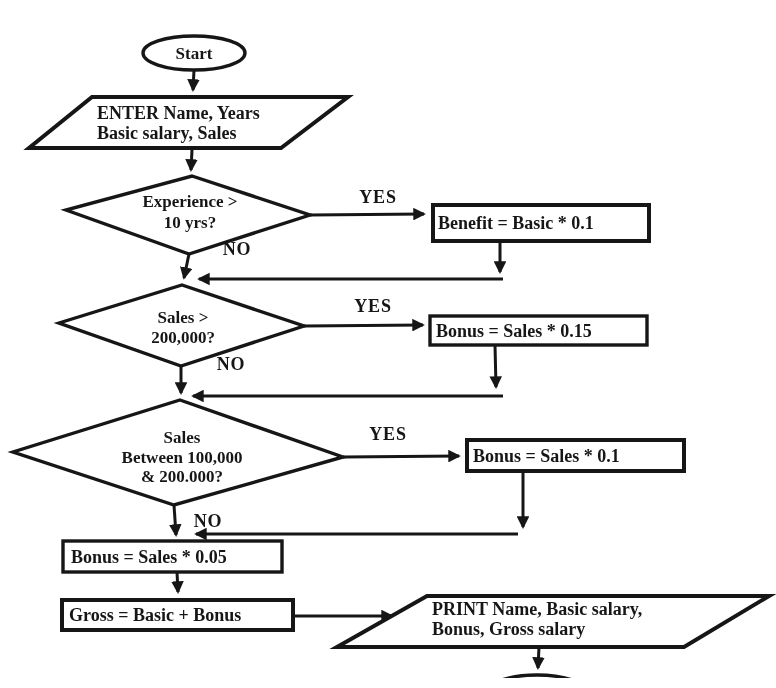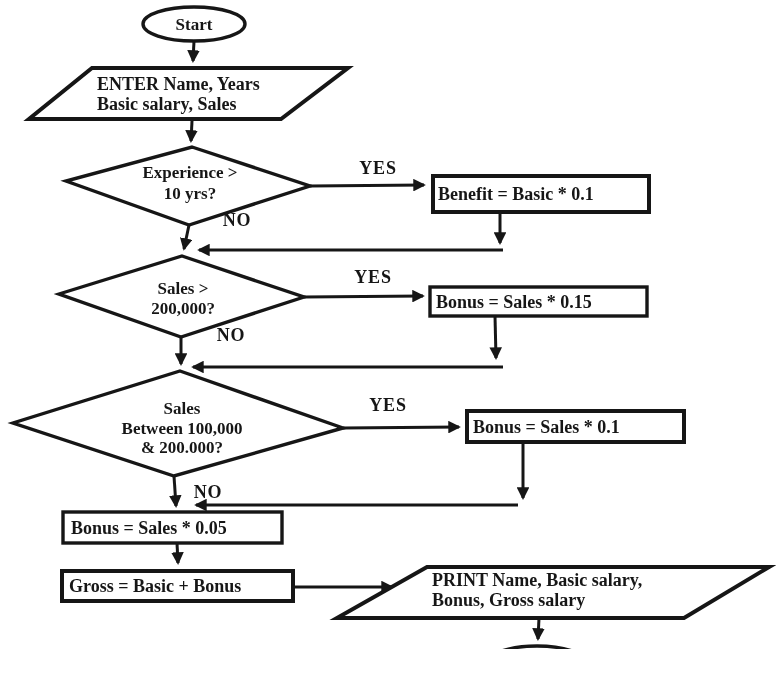--- a/index.html
+++ b/index.html
@@ -2,20 +2,21 @@
 <html><head>
 <meta charset="utf-8">
 <title>Flowchart</title>
 <style>
   html,body{margin:0;padding:0;background:#ffffff;}
   .canvas{
     position:relative;
     width:776px;height:649px;
     background:#ffffff;
     overflow:hidden;
+    margin-top:29px;
   }
   svg{display:block;}
   .shape{fill:#ffffff;stroke:#161616;}
   .thick{stroke-width:4;}
   .mid{stroke-width:3.4;}
   .edge{fill:none;stroke:#161616;stroke-width:3;}
   .node-text{font-family:"Liberation Serif",serif;font-weight:bold;font-size:18px;fill:#161616;}
   .diamond-text{font-family:"Liberation Serif",serif;font-weight:bold;font-size:17px;fill:#161616;}
   .terminal-text{font-family:"Liberation Serif",serif;font-weight:bold;font-size:17px;fill:#161616;}
   .branch-label{font-family:"Liberation Serif",serif;font-weight:bold;font-size:18px;fill:#161616;letter-spacing:0.8px;}

